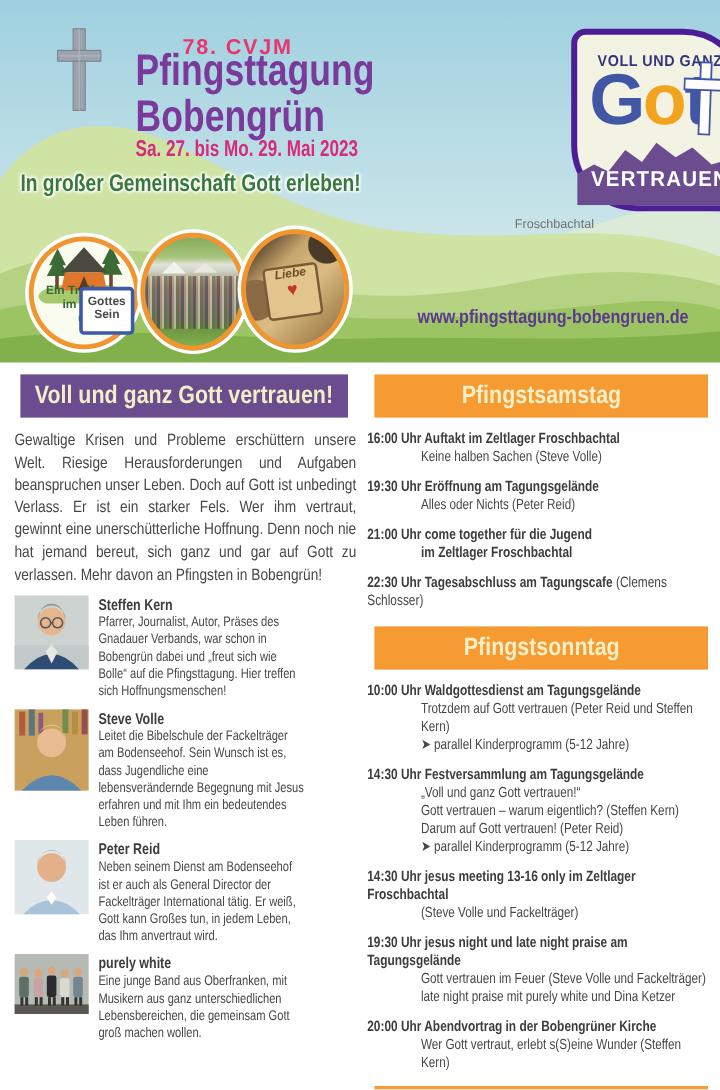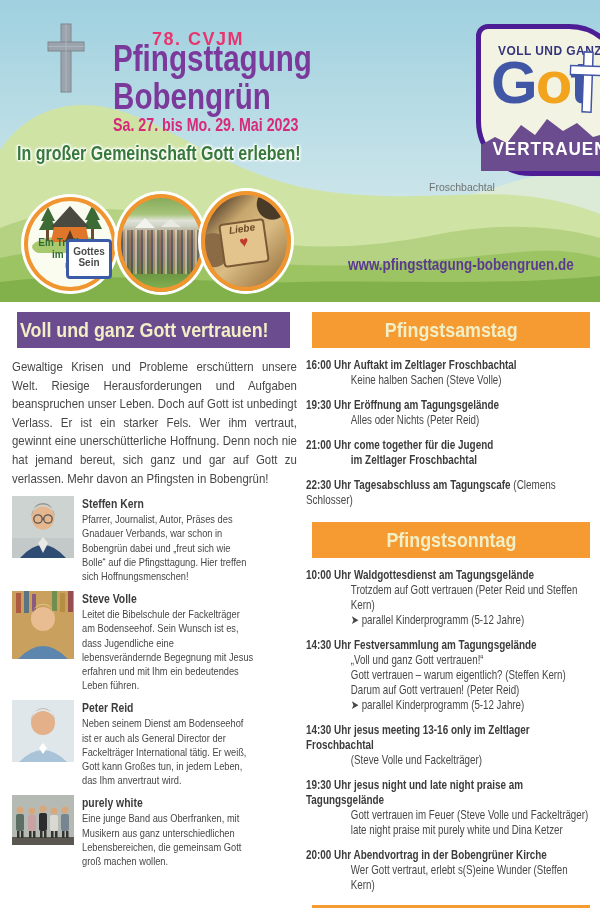--- a/index.html
+++ b/index.html
@@ -59,21 +59,21 @@
      color:#4a4a4a;line-height:11px;padding-top:4px;z-index:5;}
   .website{position:absolute;left:348px;top:256px;font-size:16px;font-weight:bold;color:#5b3990;
      white-space:nowrap;transform:scaleX(.84);transform-origin:0 0;cursor:pointer;}
 
   
   .col-left{position:absolute;left:12px;top:312px;width:285px;}
   .col-right{position:absolute;left:306px;top:312px;width:286px;}
   .hbox{height:36px;display:flex;align-items:center;justify-content:center;font-weight:bold;
         font-size:21px;color:#f2efc6;}
   .hbox>span{transform:scaleX(.85);white-space:nowrap;}
-  .hbox.purple{background:#6b4d8f;margin:0 7px 0 5px;justify-content:flex-end;}
+  .hbox.purple{background:#6b4d8f;margin:0 7px 0 5px;}
   .hbox.green{background:#41693c;margin:12px 7px 0 5px;}
   .hbox.orange{background:#f59b31;margin:0 2px 0 6px;}
   .hbox.mt14{margin-top:14px;} .hbox.mt12{margin-top:12px;}
 
   .intro-body{margin-top:10px;font-size:13.6px;line-height:18.6px;color:#474747;text-align:justify;
         transform:scaleX(.84);transform-origin:0 0;width:119%;}
 
   .speaker{display:flex;margin-top:8px;}
   .sp-photo{flex:0 0 62px;margin-right:8px;}
   .sp-photo svg{display:block;}

